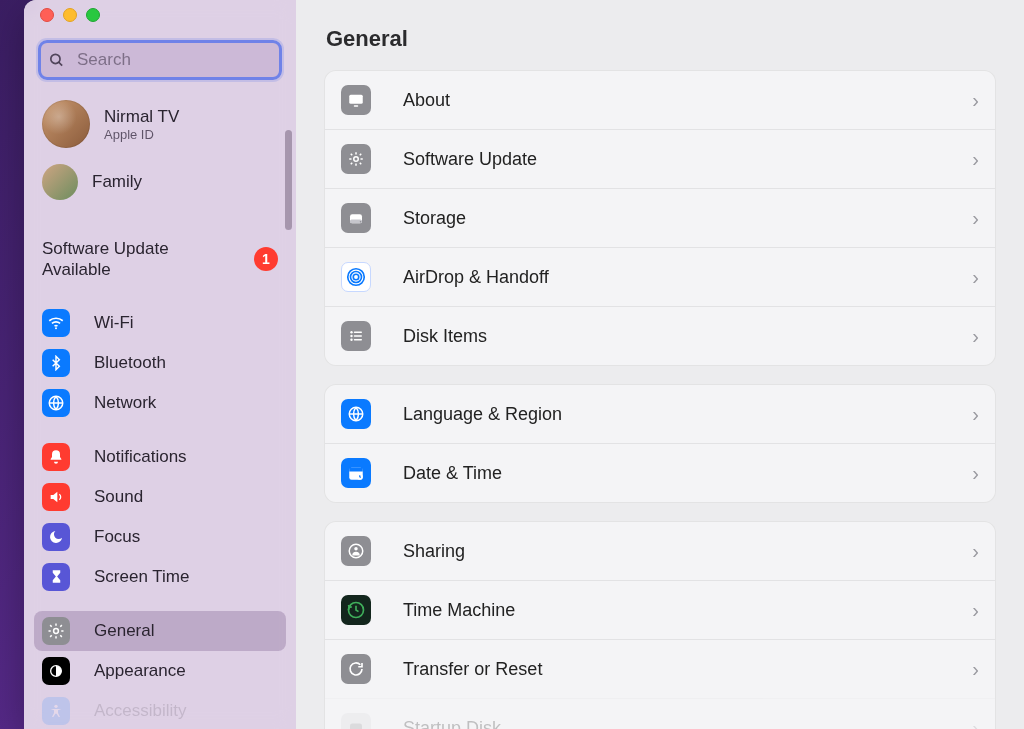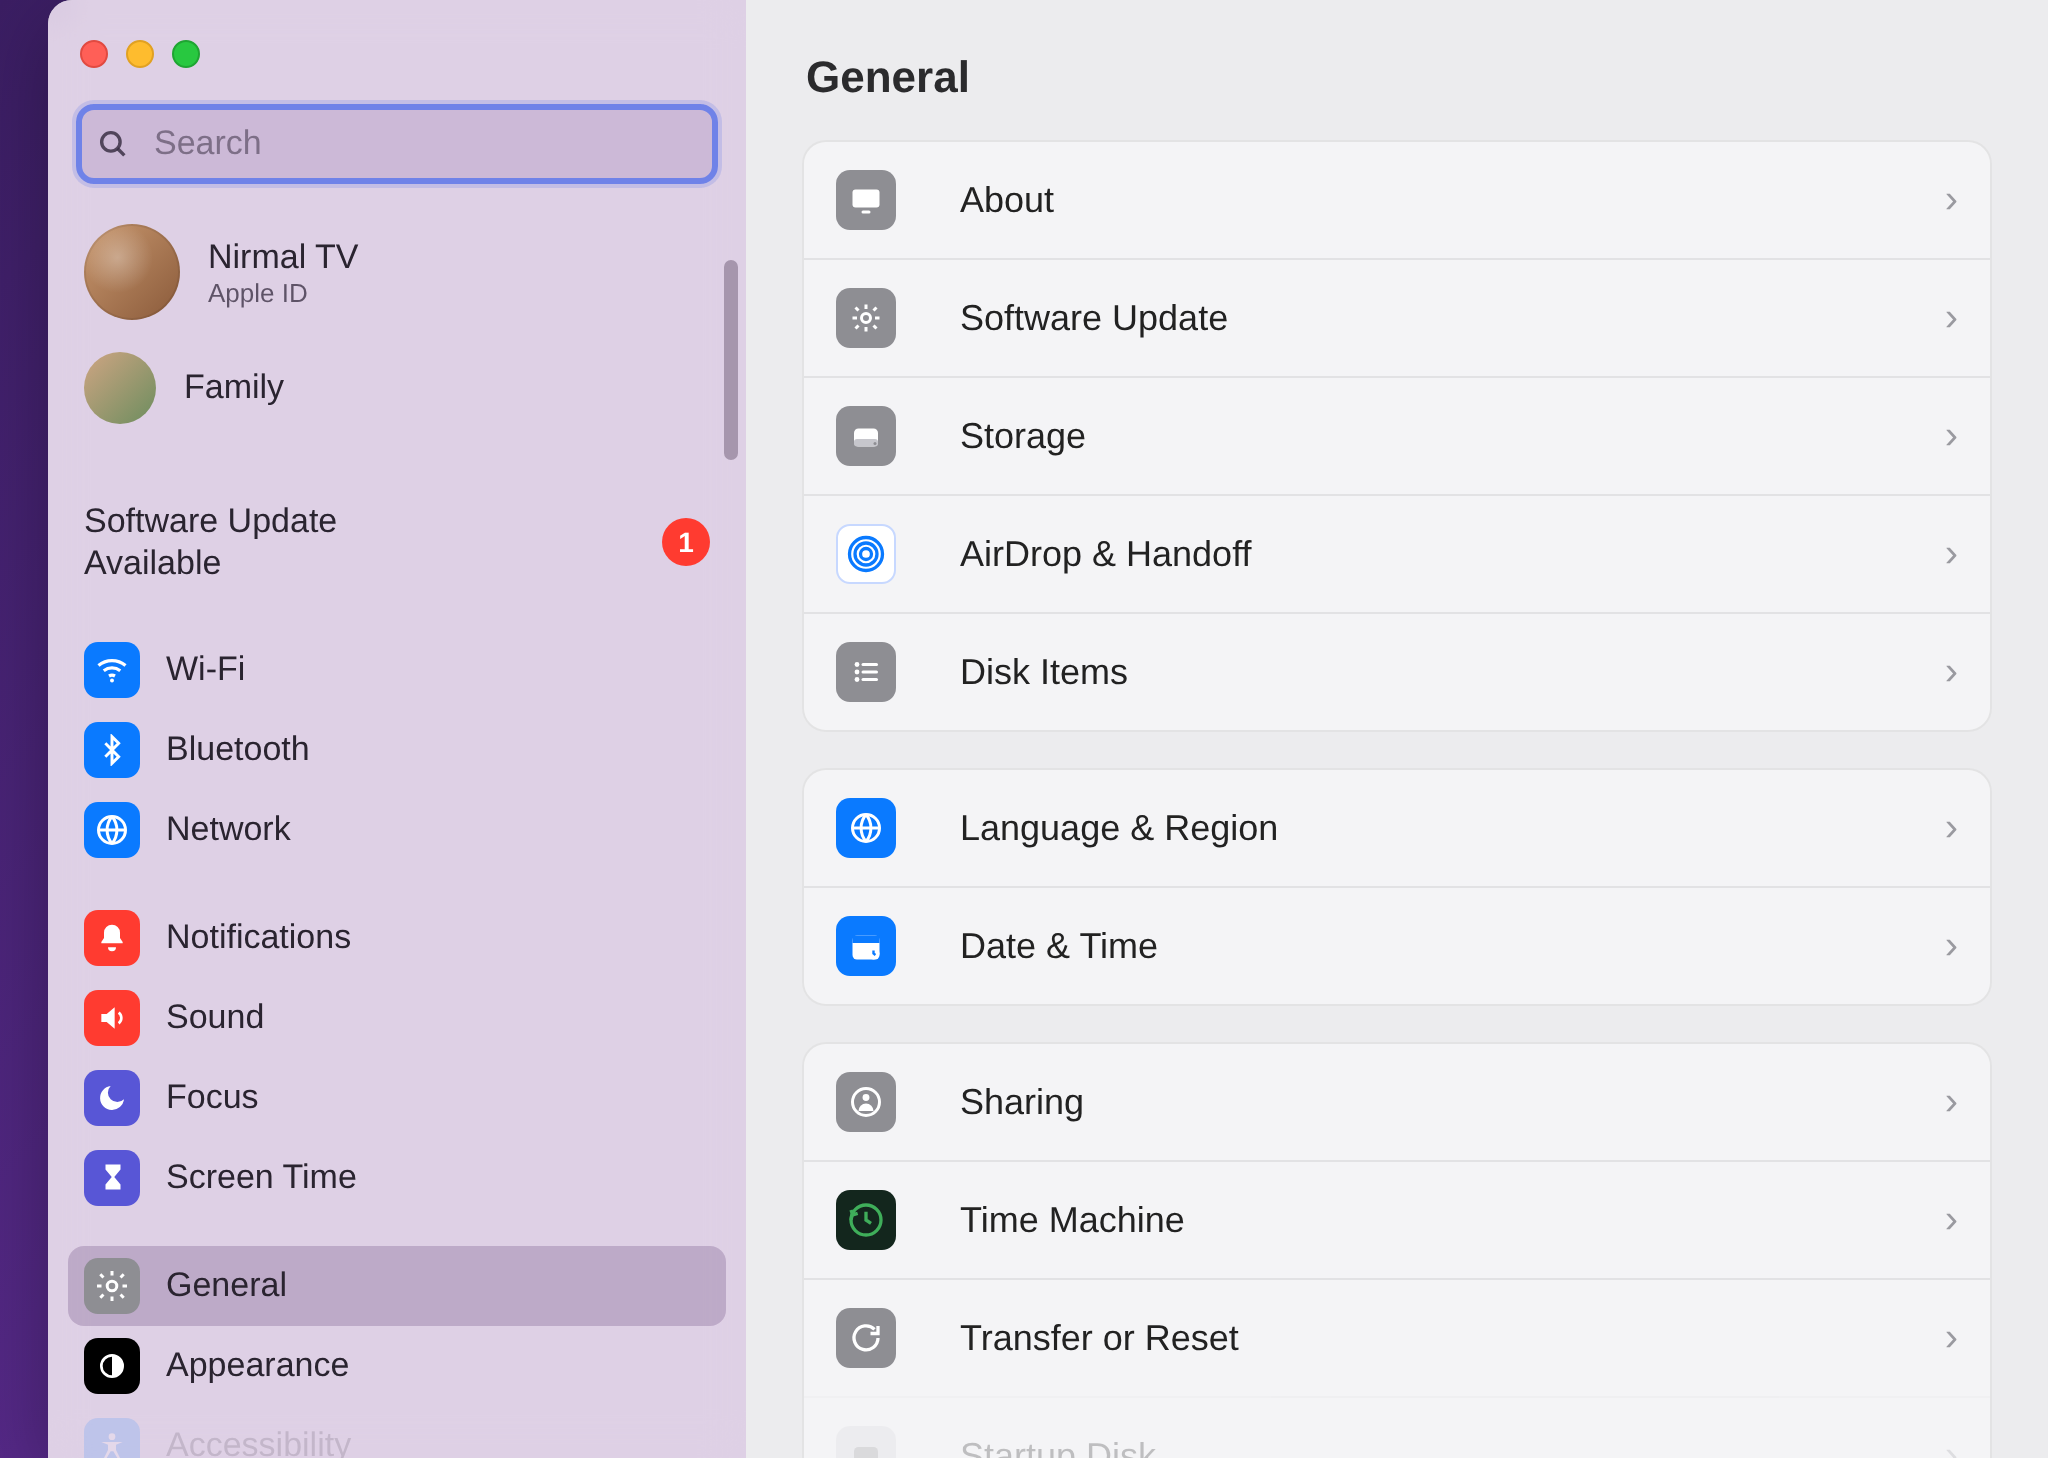--- a/index.html
+++ b/index.html
@@ -14,25 +14,25 @@
     left: 24px; top: 0;
     width: 1000px; height: 729px;
     background: #ececee;
     border-radius: 12px 0 0 0;
     display: flex;
     overflow: hidden;
     box-shadow: 0 10px 40px rgba(0,0,0,0.3);
   }
   
   .sidebar {
-    width: 349px;
+    width: 272px;
     background: rgba(212, 186, 222, 0.55);
     backdrop-filter: blur(10px);
     position: relative;
-    padding: 12px 10px 0 10px;
+    padding: 0 10px 0 10px;
     overflow: hidden;
   }
   .traffic {
     display: flex; gap: 9px; padding: 8px 6px 18px 6px;
   }
   .traffic span {
     width: 14px; height: 14px; border-radius: 50%;
     display: inline-block;
   }
   .t-red { background: #ff5f57; border:1px solid #e14a41;}
@@ -92,21 +92,21 @@
   }
   .update-row .txt { font-size: 17px; line-height: 1.25; color:#2a2430; max-width: 180px;}
   .badge {
     min-width: 24px; height: 24px; border-radius: 12px;
     background: #ff3b30; color:#fff; font-size: 14px; font-weight:600;
     display:flex; align-items:center; justify-content:center;
     padding: 0 6px;
   }
   .nav-list { margin-top: 18px; }
   .nav-item {
-    display:flex; align-items:center; gap: 13px;
+    display:flex; align-items:center; gap: 24px;
     padding: 6px 8px; border-radius: 8px;
     font-size: 17px; color:#2a2430;
     cursor: default;
   }
   .nav-item.selected {
     background: rgba(120,90,140,0.32);
   }
   .nav-sep { height: 14px; }
   .nav-ico {
     width: 28px; height: 28px; border-radius: 7px;

